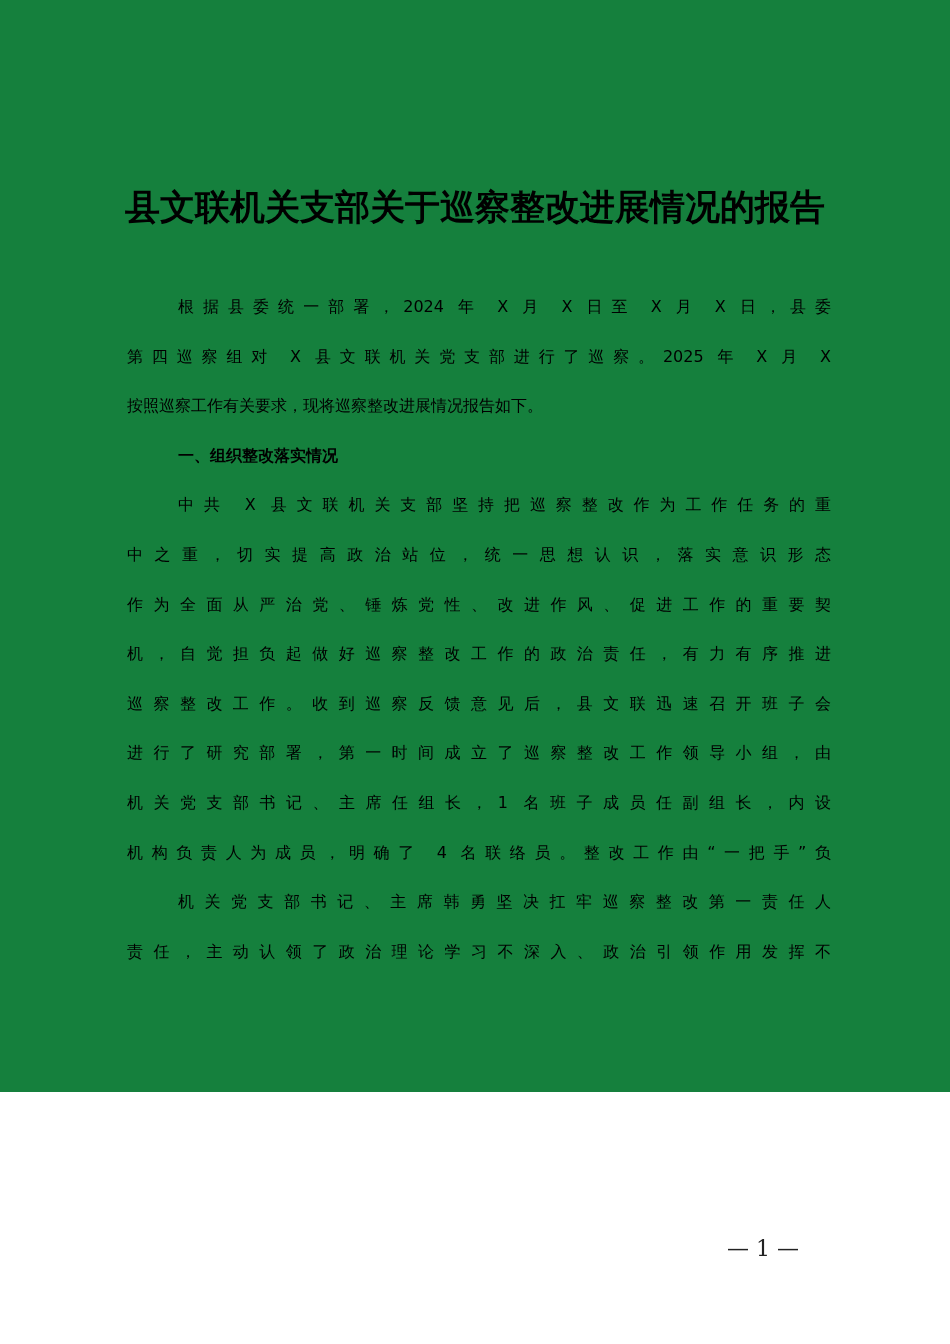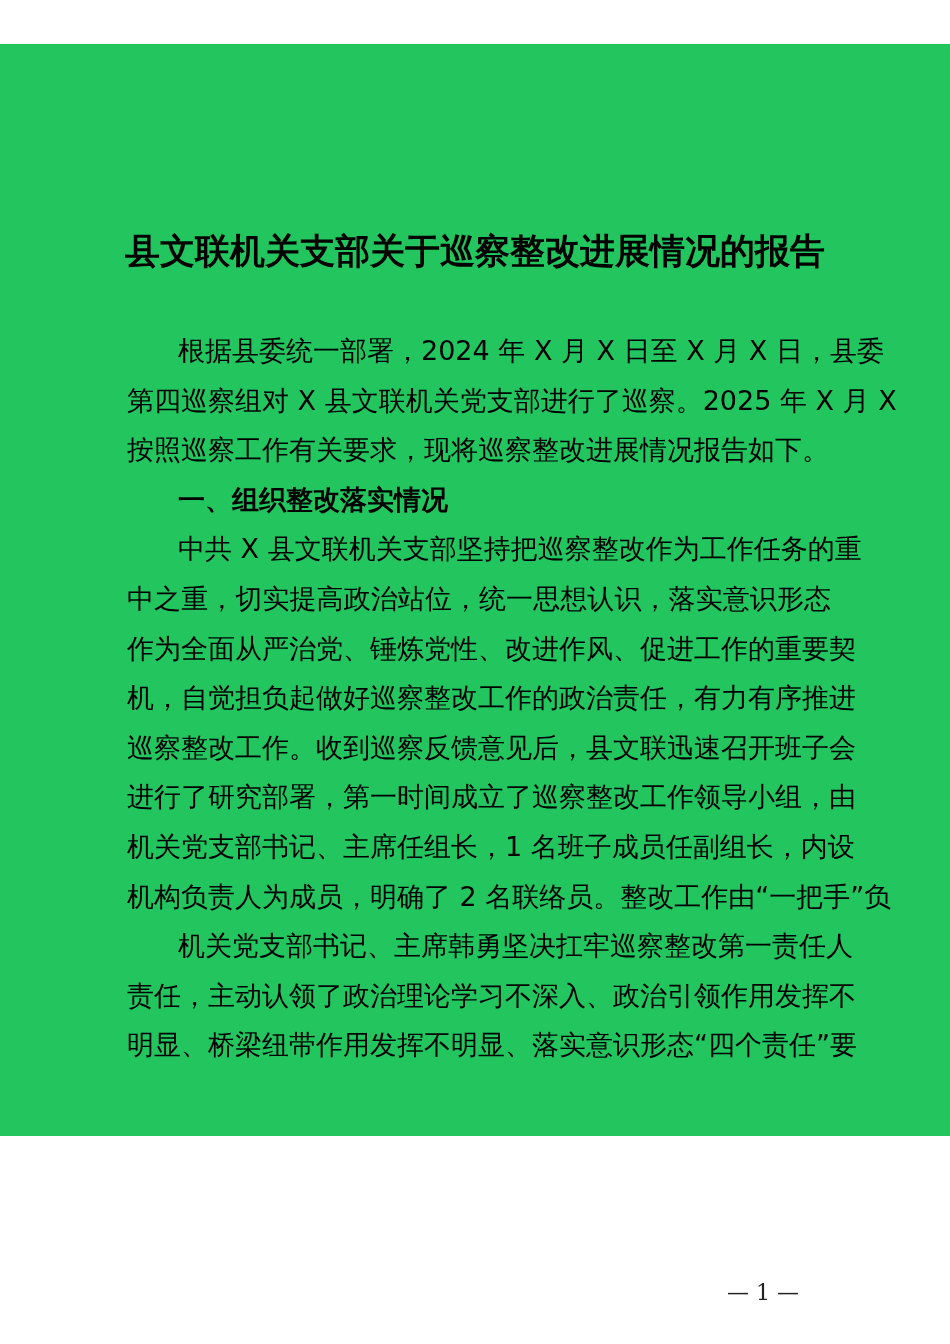--- a/index.html
+++ b/index.html
@@ -12,22 +12,21 @@
       height: 1344px;
       position: relative;
       overflow: hidden;
       color: #000000;
       font-family: "DejaVu Serif", "Liberation Serif", serif;
     }
     .page {
       position: absolute;
       left: 0; top: 0;
       width: 950px; height: 1092px;
-      background: #22c55e;
-      margin-top: 44px;
+      background: #15803d;
     }
     .title {
       position: absolute;
       left: 0;
       top: 182px;
       width: 950px;
       text-align: center;
       font-family: "DejaVu Sans", "Liberation Sans", sans-serif;
       font-weight: bold;
       font-size: 35px;
@@ -38,21 +37,21 @@
     .body-text {
       position: absolute;
       left: 127px;
       top: 282px;
       width: 704px;
     }
     .line {
       display: block;
       height: 49.6px;
       line-height: 49.6px;
-      font-size: 27px;
+      font-size: 16px;
       white-space: nowrap;
       text-align: justify;
       text-align-last: justify;
       font-family: "DejaVu Sans", "Liberation Sans", sans-serif;
     }
     .line.indent {
       padding-left: 51px;
     }
     .line.last {
       text-align-last: left;
@@ -89,22 +88,21 @@
 
     <span class="line heading">一、组织整改落实情况</span>
 
     <span class="line indent">中共 X 县文联机关支部坚持把巡察整改作为工作任务的重</span>
     <span class="line">中之重，切实提高政治站位，统一思想认识，落实意识形态</span>
     <span class="line">作为全面从严治党、锤炼党性、改进作风、促进工作的重要契</span>
     <span class="line">机，自觉担负起做好巡察整改工作的政治责任，有力有序推进</span>
     <span class="line">巡察整改工作。收到巡察反馈意见后，县文联迅速召开班子会</span>
     <span class="line">进行了研究部署，第一时间成立了巡察整改工作领导小组，由</span>
     <span class="line">机关党支部书记、主席任组长，1 名班子成员任副组长，内设</span>
-    <span class="line">机构负责人为成员，明确了 2 名联络员。整改工作由“一把手”负</span>
+    <span class="line">机构负责人为成员，明确了 4 名联络员。整改工作由“一把手”负</span>
 
     <span class="line indent">机关党支部书记、主席韩勇坚决扛牢巡察整改第一责任人</span>
     <span class="line">责任，主动认领了政治理论学习不深入、政治引领作用发挥不</span>
-    <span class="line">明显、桥梁纽带作用发挥不明显、落实意识形态“四个责任”要</span>
   </div>
 
   <div class="page-number">— 1 —</div>
 
 </div>
 
 </body></html>

